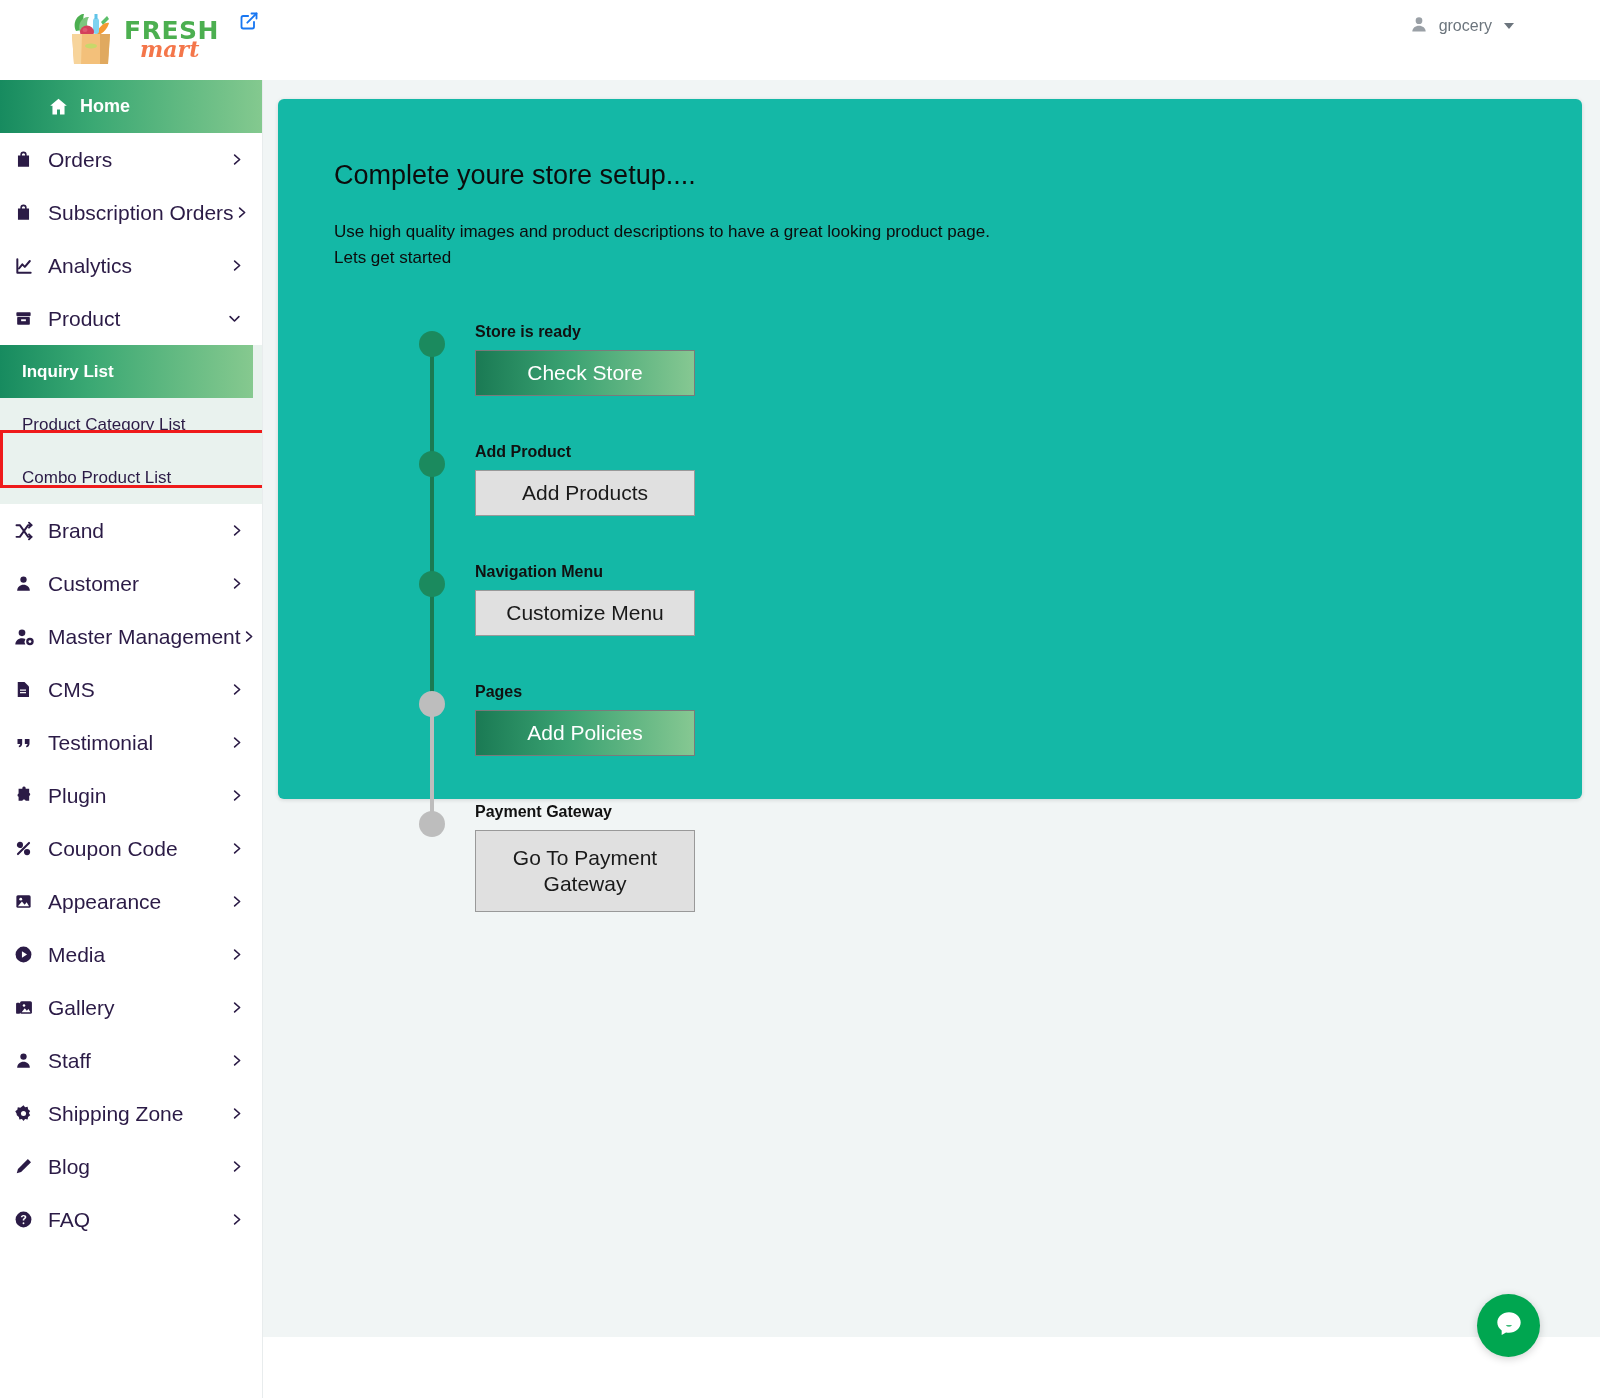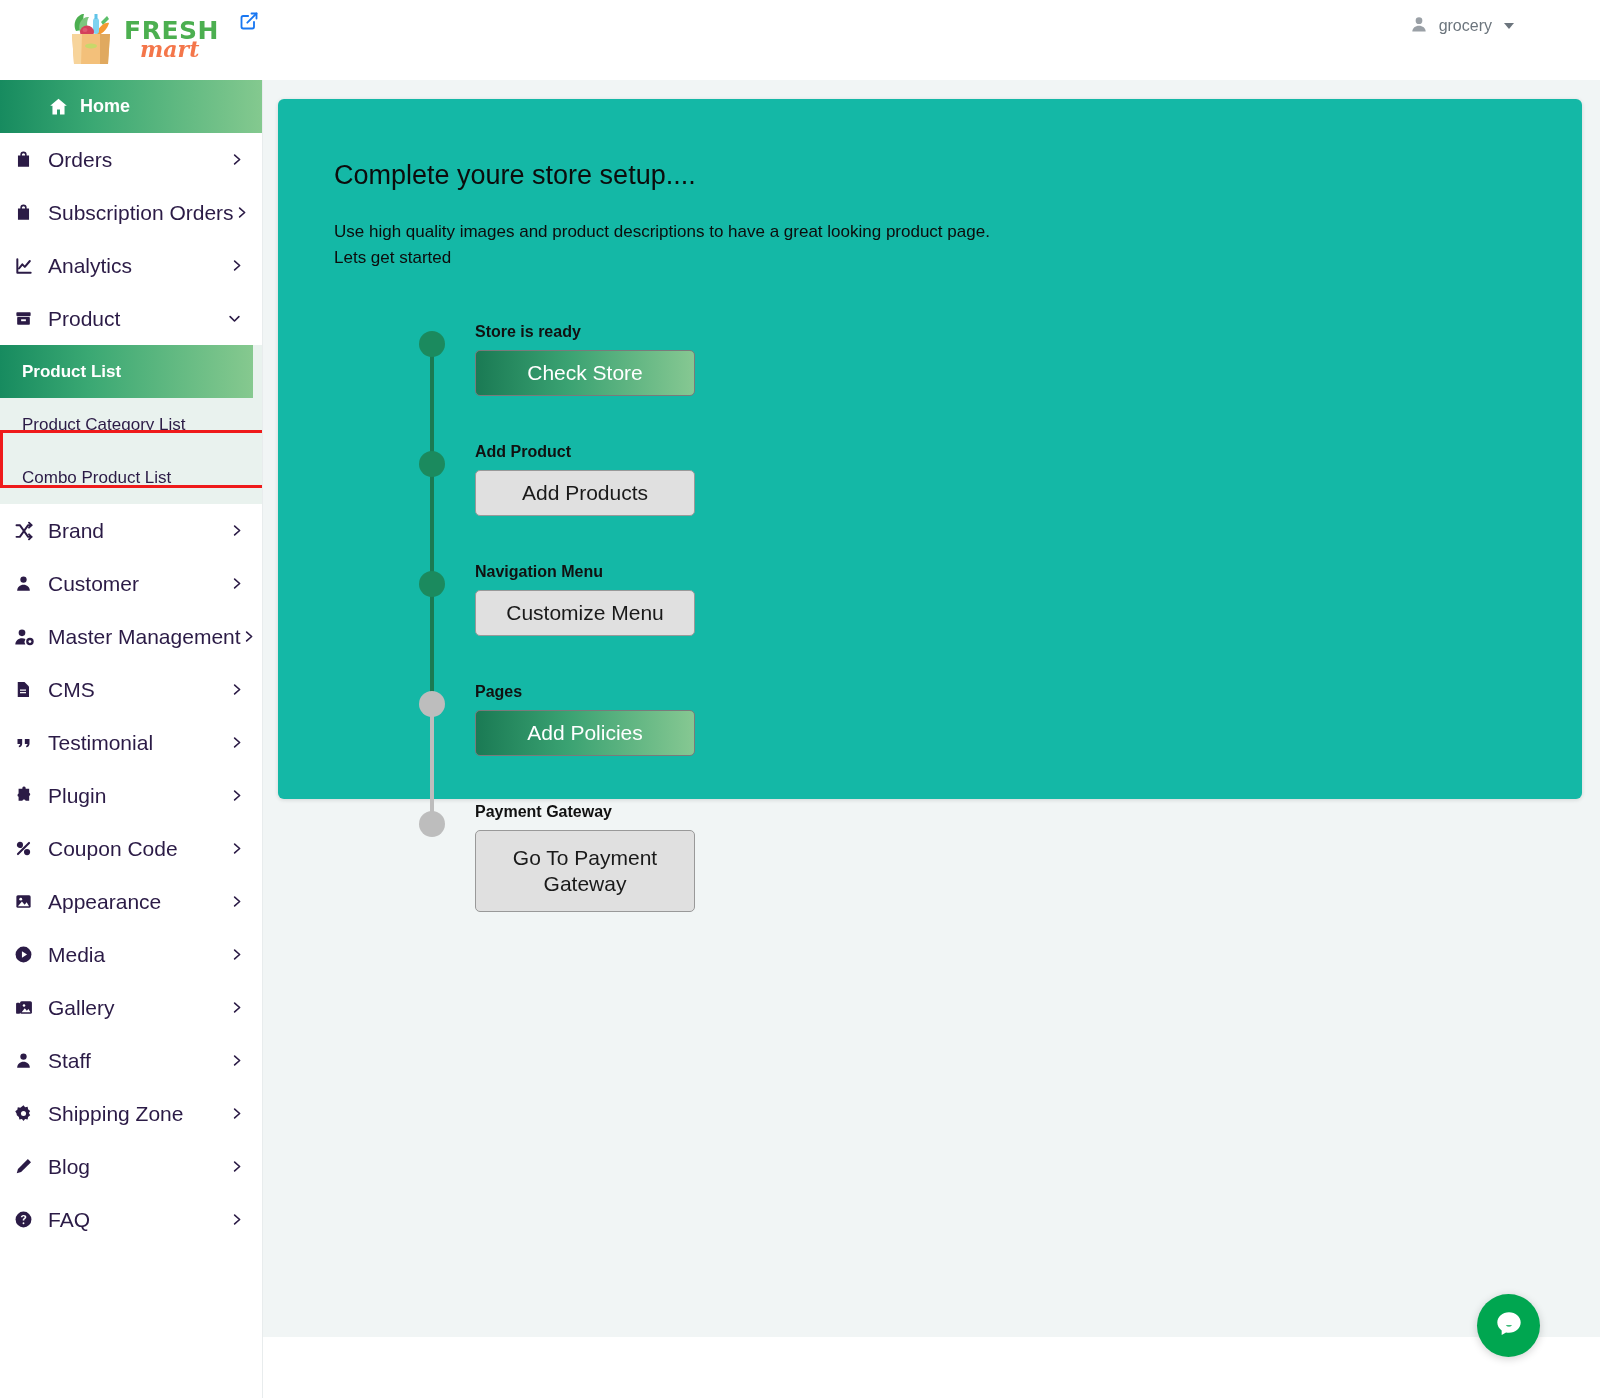--- a/index.html
+++ b/index.html
@@ -246,21 +246,21 @@
     font-size: 16px;
     font-weight: 700;
     color: #111111;
     margin-bottom: 9px;
     white-space: nowrap;
   }
   .step-btn {
     width: 220px;
     min-height: 46px;
     border: 1px solid #999999;
-    border-radius: 5px;
+    border-radius: 0;
     font-size: 21px;
     font-family: "Liberation Sans", sans-serif;
     display: flex;
     align-items: center;
     justify-content: center;
     text-align: center;
     cursor: pointer;
     line-height: 1.25;
     padding: 7px 6px;
   }
@@ -412,21 +412,21 @@
       <span class="nav-label">Product</span>
       <span class="nav-arrow">
         <svg width="19" height="15" viewBox="0 0 24 24" fill="none" stroke="currentColor" stroke-width="2.6" stroke-linecap="round" stroke-linejoin="round">
             <polyline points="5 9 12 16 19 9"></polyline>
           </svg>
       </span>
     </div>
 
     <div class="submenu">
       <div class="sub-item active">
-        <span>Product List</span>
+        <span>Inquiry List</span>
       </div>
       <div class="sub-item">
         <span>Product Category List</span>
       </div>
       <div class="sub-item">
         <span>Combo Product List</span>
       </div>
     </div>
 
     <div class="nav-item">

